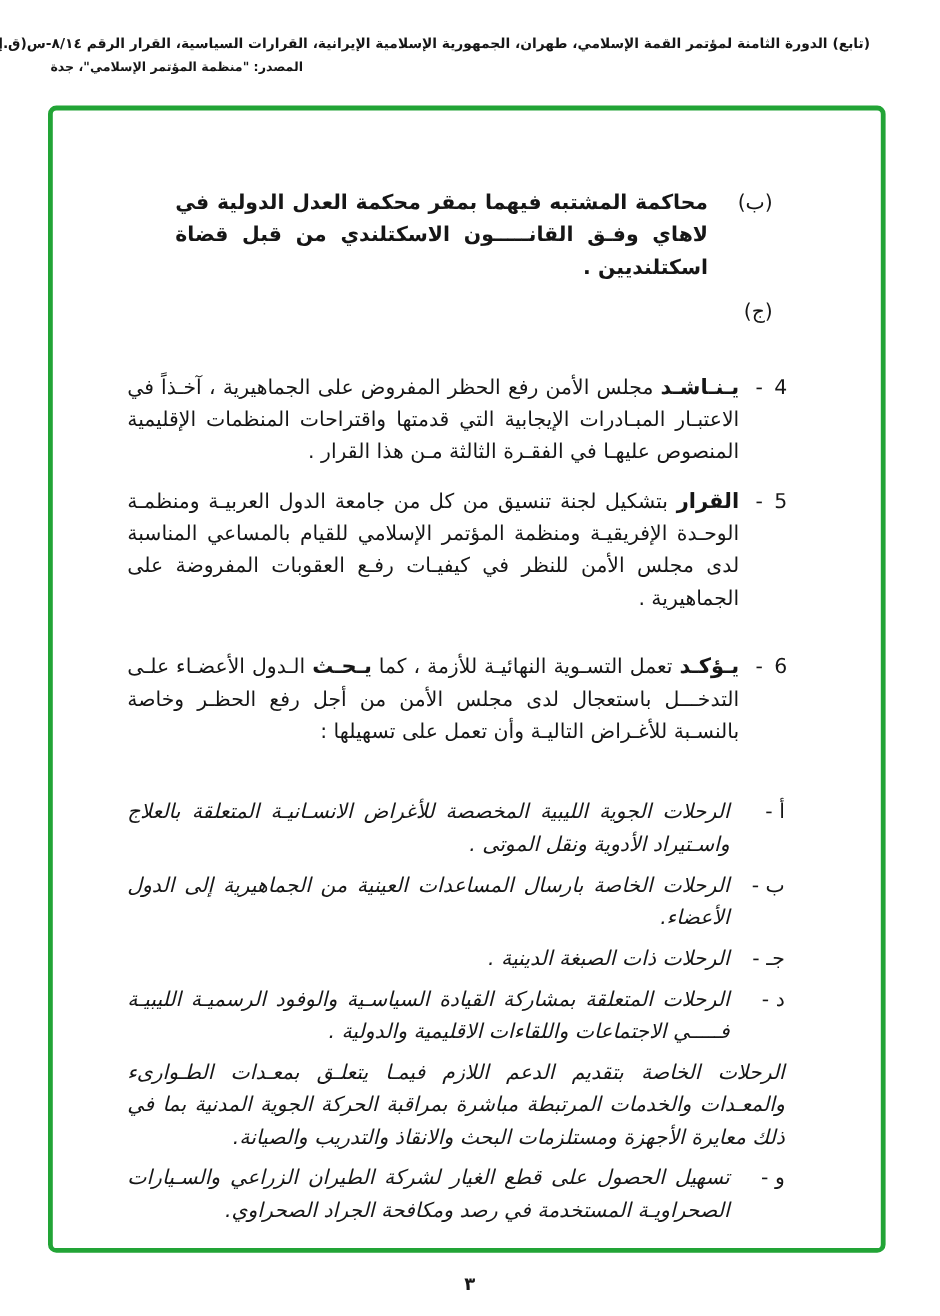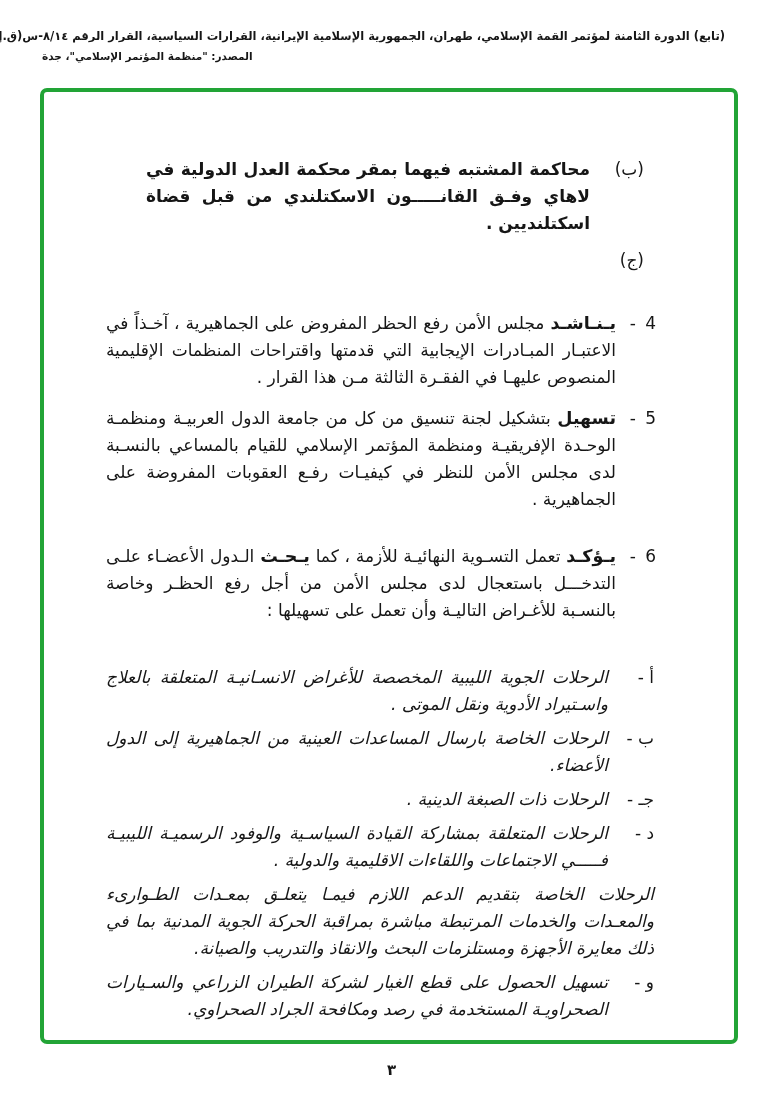--- a/index.html
+++ b/index.html
@@ -94,22 +94,22 @@
       <div class="nitem">
         <span class="nmarker">4 -</span>
         <div class="ntext">
           <b class="lead">يـنـاشـد</b>
           <span>مجلس الأمن رفع الحظر المفروض على الجماهيرية ، آخـذاً في الاعتبـار المبـادرات الإيجابية التي قدمتها واقتراحات المنظمات الإقليمية المنصوص عليهـا في الفقـرة الثالثة مـن هذا القرار .</span>
         </div>
       </div>
       <div class="nitem">
         <span class="nmarker">5 -</span>
         <div class="ntext">
-          <b class="lead">تسهيل</b>
-          <span>بتشكيل لجنة تنسيق من كل من جامعة الدول العربيـة ومنظمـة الوحـدة الإفريقيـة ومنظمة المؤتمر الإسلامي للقيام بالمساعي بالنسـبة لدى مجلس الأمن للنظر في كيفيـات رفـع العقوبات المفروضة على الجماهيرية .</span>
+          <b class="lead">القرار</b>
+          <span>بتشكيل لجنة تنسيق من كل من جامعة الدول العربيـة ومنظمـة الوحـدة الإفريقيـة ومنظمة المؤتمر الإسلامي للقيام بالمساعي المناسبة لدى مجلس الأمن للنظر في كيفيـات رفـع العقوبات المفروضة على الجماهيرية .</span>
         </div>
       </div>
       <div class="nitem spaced">
         <span class="nmarker">6 -</span>
         <div class="ntext">
           <b class="lead">يـؤكـد</b>
           <span>تعمل التسـوية النهائيـة للأزمة ، كما</span>
           <b class="lead">يـحـث</b>
           <span>الـدول الأعضـاء علـى التدخـــل باستعجال لدى مجلس الأمن من أجل رفع الحظـر وخاصة بالنسـبة للأغـراض التاليـة وأن تعمل على تسهيلها :</span>
         </div>

